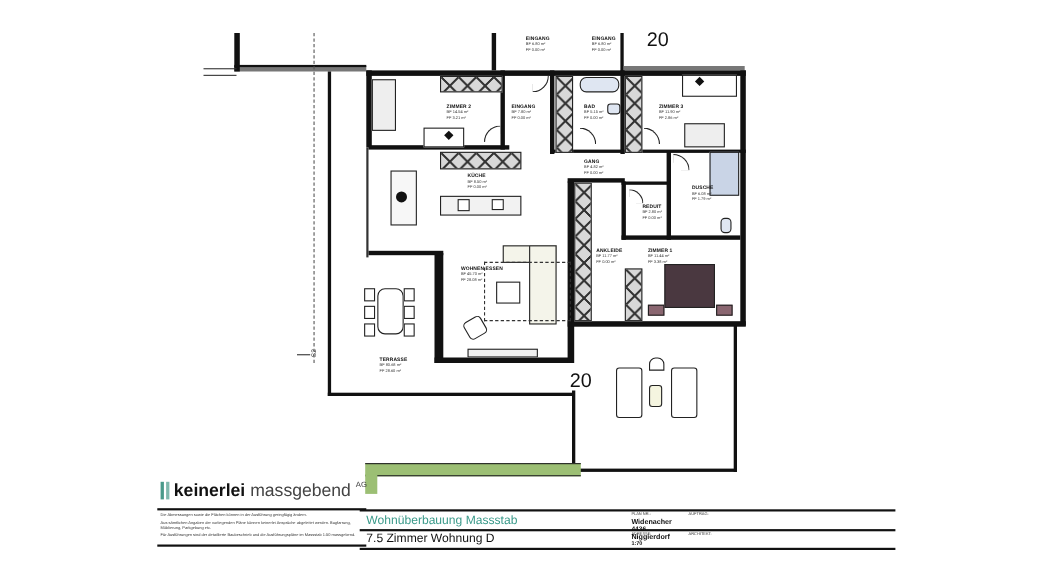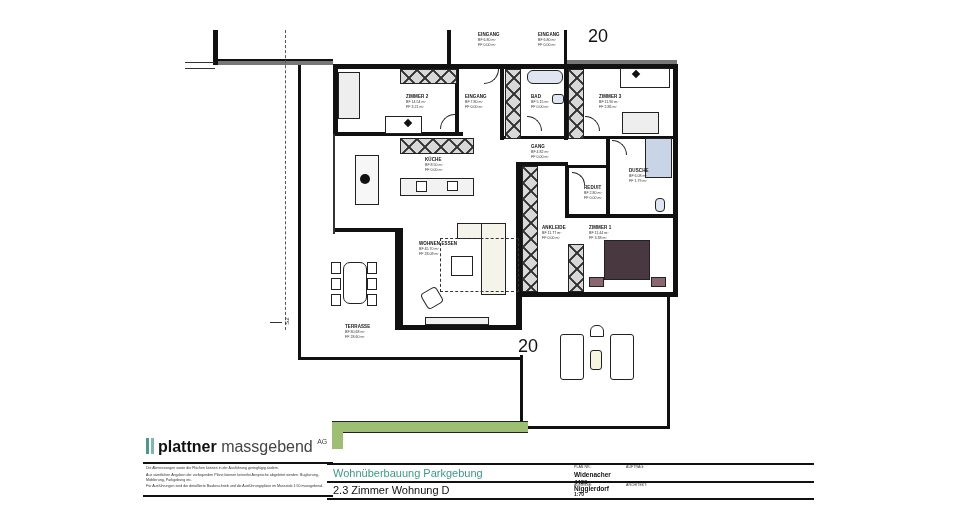--- a/index.html
+++ b/index.html
@@ -170,35 +170,35 @@
   <div class="door" style="left:527px;top:116px;width:14px;height:14px;"></div>
   <div class="door" style="left:585px;top:116px;width:14px;height:14px;"></div>
   <div class="door" style="left:612px;top:140px;width:14px;height:14px;"></div>
   <div class="door" style="left:572px;top:172px;width:12px;height:12px;"></div>
 </div>
 
 <div class="abs" style="left:0;top:430px;width:962px;height:101px;">
   <div class="logo-bar" style="left:146px;top:8px;width:3px;height:16px;"></div>
   <div class="logo-bar" style="left:151px;top:8px;width:3px;height:16px;opacity:0.7;"></div>
   <div class="abs" style="left:158px;top:8px;font-size:16px;white-space:nowrap;">
-    <span style="font-weight:bold;">plattner</span>
+    <span style="font-weight:bold;">keinerlei</span>
     <span style="color:#444;">massgebend</span>
     <span style="font-size:7px;vertical-align:top;color:#444;">AG</span>
   </div>
 
   <div class="hr" style="left:143px;top:32px;width:190px;"></div>
   <div class="small" style="left:146px;top:36px;">Die Abmessungen sowie die Flächen können in der Ausführung geringfügig ändern.</div>
   <div class="small" style="left:146px;top:43px;width:185px;white-space:normal;line-height:4.5px;">Aus sämtlichen Angaben der vorliegenden Pläne können keinerlei Ansprüche abgeleitet werden. Bugfarrung, Möblierung, Parkgebung etc.</div>
   <div class="small" style="left:146px;top:54px;width:185px;white-space:normal;line-height:4.5px;">Für Ausführungen sind der detaillierte Baubeschrieb und die Ausführungspläne im Massstab 1:50 massgebend.</div>
   <div class="hr" style="left:143px;top:65px;width:190px;"></div>
 
   <div class="hr" style="left:327px;top:33px;width:487px;"></div>
-  <div class="abs" style="left:333px;top:37px;font-size:11px;color:#3a9a8a;white-space:nowrap;">Wohnüberbauung Parkgebung</div>
+  <div class="abs" style="left:333px;top:37px;font-size:11px;color:#3a9a8a;white-space:nowrap;">Wohnüberbauung Massstab</div>
   <div class="hr" style="left:327px;top:51px;width:487px;"></div>
-  <div class="abs" style="left:333px;top:54px;font-size:11px;color:#111;white-space:nowrap;">2.3 Zimmer Wohnung D</div>
+  <div class="abs" style="left:333px;top:54px;font-size:11px;color:#111;white-space:nowrap;">7.5 Zimmer Wohnung D</div>
   <div class="hr" style="left:327px;top:68px;width:487px;"></div>
 
   <div class="small" style="left:574px;top:35px;">PLAN NR.:</div>
   <div class="abs" style="left:574px;top:41px;font-size:6.5px;font-weight:bold;">Widenacher</div>
   <div class="small" style="left:626px;top:35px;">AUFTRAG:</div>
   <div class="small" style="left:574px;top:53px;">ADRESSE:</div>
   <div class="abs" style="left:574px;top:49px;font-size:6px;font-weight:bold;">4436</div>
   <div class="abs" style="left:574px;top:55px;font-size:6.5px;font-weight:bold;">Niggierdorf</div>
   <div class="abs" style="left:574px;top:61px;font-size:5px;font-weight:bold;">1:70</div>
   <div class="small" style="left:626px;top:53px;">ARCHITEKT:</div>

